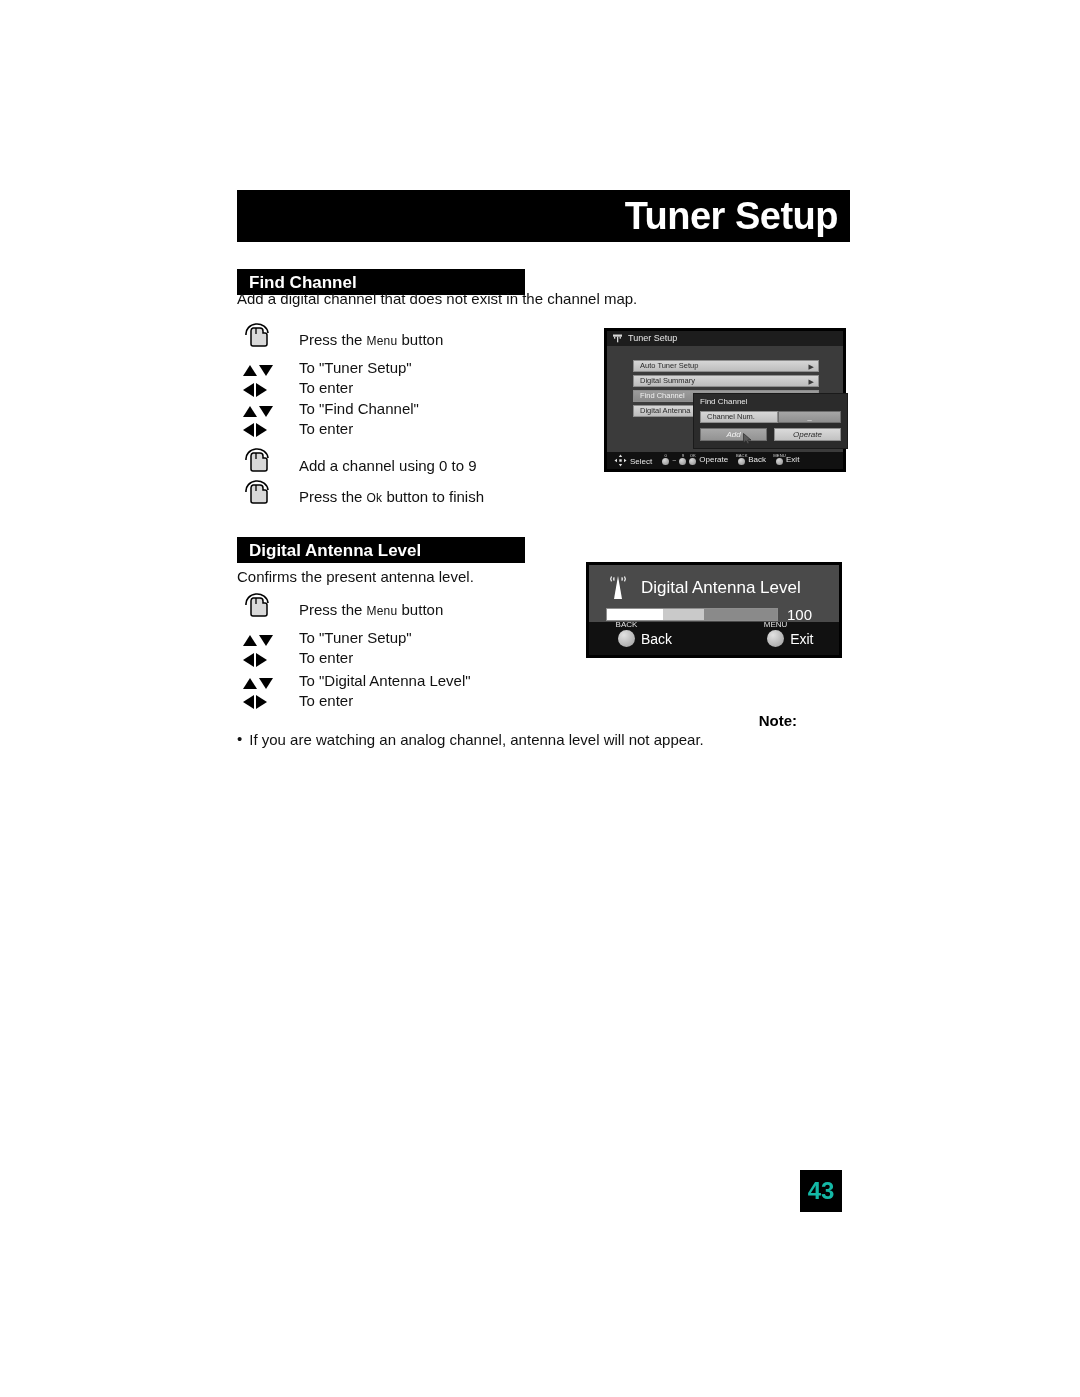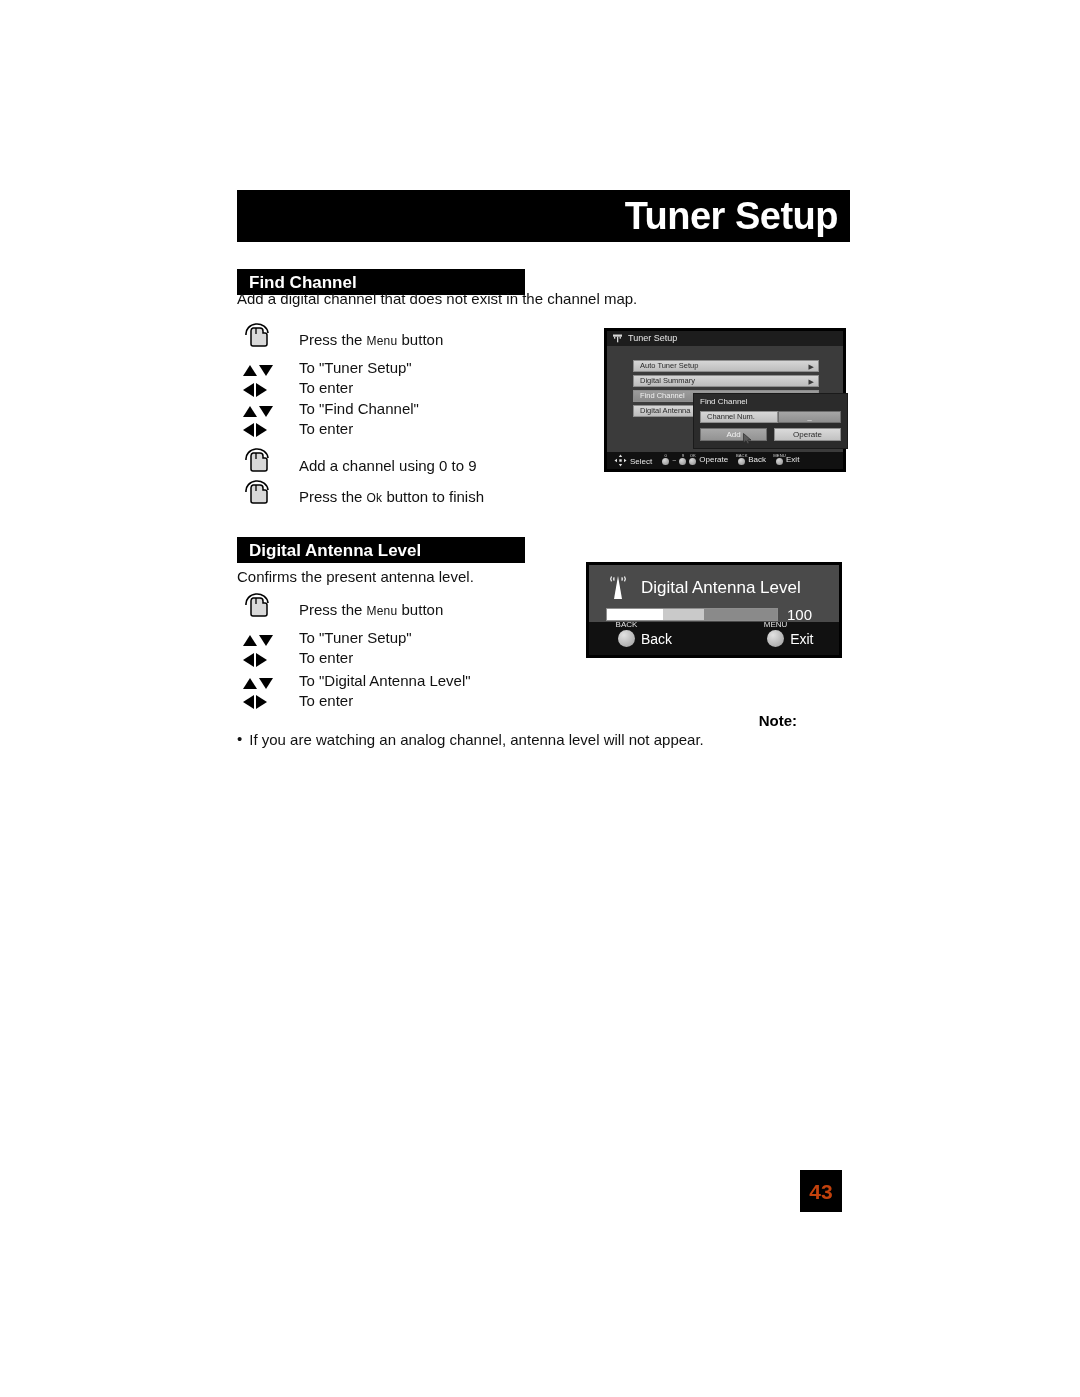--- a/index.html
+++ b/index.html
@@ -196,20 +196,21 @@
     display: flex; align-items: center; justify-content: center;
     font-size: 7.5px; color: #e8e8e8; line-height: 1;
   }
   .dialog-buttons { display: flex; gap: 7px; }
   .dlg-btn {
     flex: 1;
     height: 13px;
     display: flex; align-items: center; justify-content: center;
     font-size: 8px; line-height: 1;
     box-sizing: border-box;
+    font-style: italic;
   }
   .dlg-btn.primary {
     background: linear-gradient(to bottom, #a8a8a8 0%, #939393 100%);
     border: 1px solid #6f6f6f; color: #f2f2f2;
     position: relative;
   }
   .dlg-btn.secondary {
     background: linear-gradient(to bottom, #dadada 0%, #c2c2c2 100%);
     border: 1px solid #8e8e8e; color: #2a2a2a;
   }
@@ -291,21 +292,21 @@
   }
   .dal-btn-label { color: #ffffff; font-size: 14px; line-height: 1; }
 
   
   .page-number-box {
     position: absolute;
     width: 42px; height: 42px;
     background: #000000;
     display: flex; align-items: center; justify-content: center;
   }
-  .page-number-text { color: #c2410c; font-size: 21px; font-weight: bold; line-height: 1; }
+  .page-number-text { color: #14b8a6; font-size: 24px; font-weight: bold; line-height: 1; }
 </style>
 </head>
 <body>
 
 <div class="page-header">
   <div class="page-header-title">Tuner Setup</div>
 </div>
 
 <div class="section-bar" style="left:237px; top:269px; width:288px;">
   <div class="section-bar-label">Find Channel</div>

